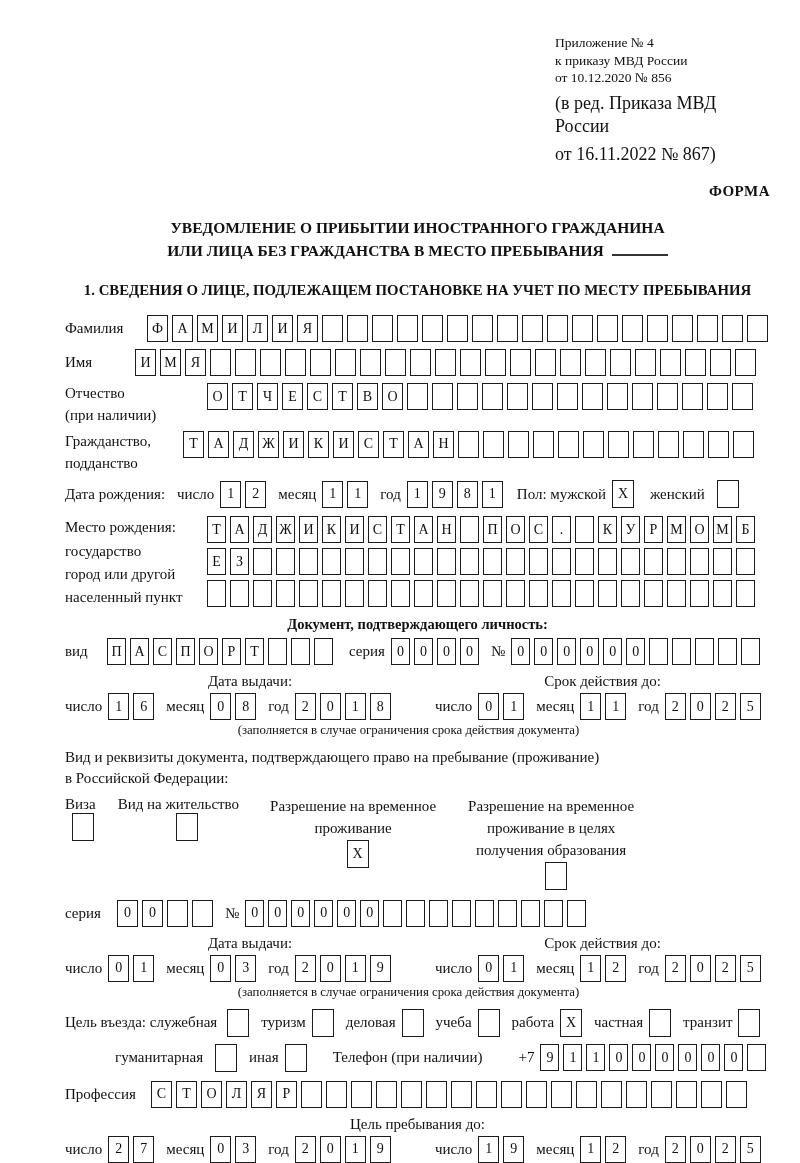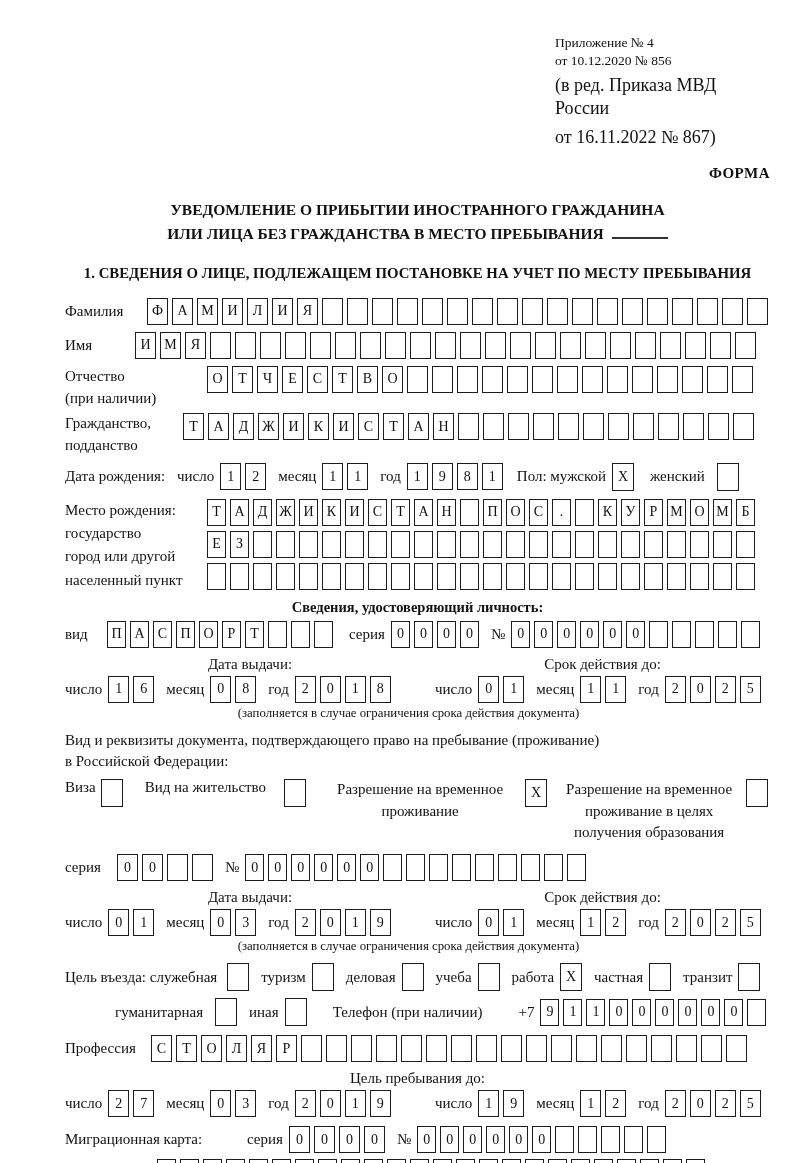--- a/index.html
+++ b/index.html
@@ -33,32 +33,33 @@
   .dheads{display:flex;margin-top:8px;font-size:15px;}
   .dheads .h1{width:370px;text-align:center;}
   .dheads .h2{flex:1;text-align:center;}
   .drow{display:flex;align-items:center;margin-top:3px;font-size:15px;}
   .drow .g1{width:370px;display:flex;align-items:center;}
   .drow .g2{display:flex;align-items:center;}
   .dnote{margin-top:3px;text-align:center;padding-right:18px;font-size:12.8px;}
 
   .ptext{margin-top:11px;font-size:15px;}
   .visa-row{display:flex;align-items:flex-start;margin-top:9px;font-size:15px;}
-  .pair{display:flex;align-items:flex-start;}
+  .pair{display:flex;align-items:center;flex-direction:column;}
   .ctr{text-align:center;line-height:1.45;}
   .cbx{margin-left:9px;flex:none;}
   .doc-heading{margin-top:7px;text-align:center;font-weight:bold;font-size:14.5px;}
 </style>
 </head>
 <body>
 
 <div class="page">
 
   <div class="hdr">
     <div>Приложение № 4</div>
+    <div>к приказу МВД России</div>
     <div>от 10.12.2020 № 856</div>
     <div class="sub">(в ред. Приказа МВД России</div>
     <div class="sub">от 16.11.2022 № 867)</div>
   </div>
   <div class="forma">ФОРМА</div>
 
   <div class="title">
     <div>УВЕДОМЛЕНИЕ О ПРИБЫТИИ ИНОСТРАННОГО ГРАЖДАНИНА</div>
     <div><span>ИЛИ ЛИЦА БЕЗ ГРАЖДАНСТВА В МЕСТО ПРЕБЫВАНИЯ</span><span class="blank-line"></span></div>
   </div>
@@ -301,21 +302,21 @@
           <span class="cell"></span>
           <span class="cell"></span>
           <span class="cell"></span>
           <span class="cell"></span>
           <span class="cell"></span>
           <span class="cell"></span>
         </span>
     </span>
   </div>
 
-  <div class="doc-heading">Сведения, удостоверяющий личность:</div>
+  <div class="doc-heading">Документ, подтверждающего личность:</div>
 
   <div class="row" style="margin-top:5px;">
     <span class="lbl w42">вид</span>
     <span class="cells narrow">
         <span class="cell">П</span>
         <span class="cell">А</span>
         <span class="cell">С</span>
         <span class="cell">П</span>
         <span class="cell">О</span>
         <span class="cell">Р</span>

